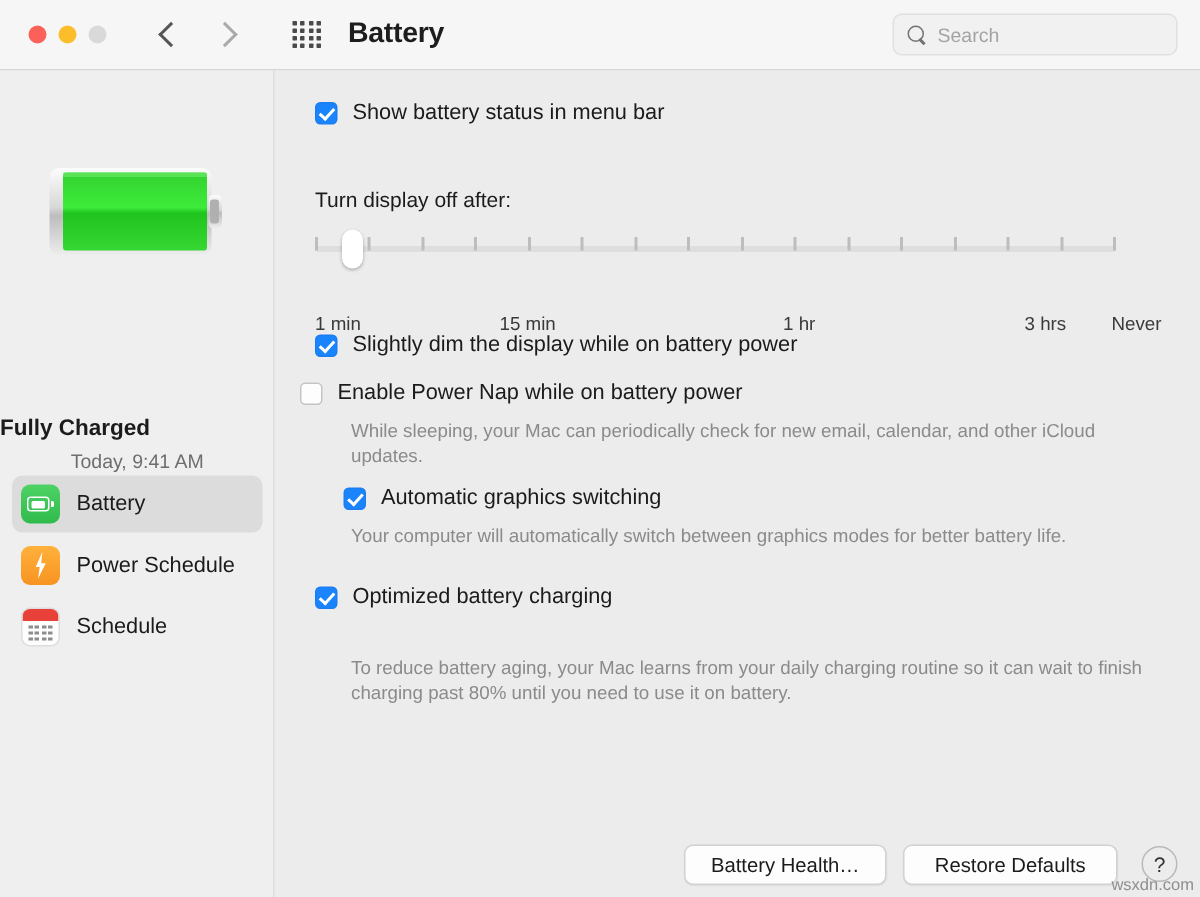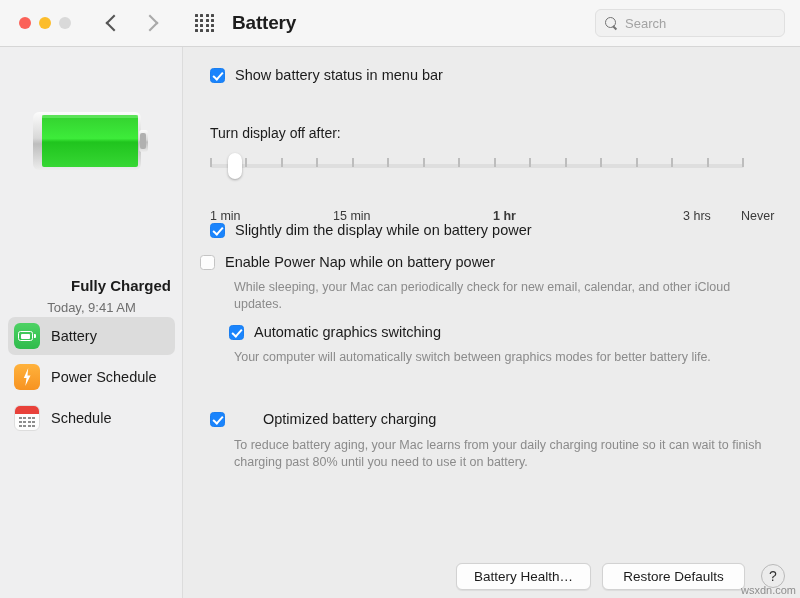--- a/index.html
+++ b/index.html
@@ -63,21 +63,21 @@
 
   
   #sidebar {
     position: absolute; left: 0; top: 47px; width: 183px; height: 551px;
     background: #efeff0; border-right: 1px solid #dcdcdc;
   }
   #batteryArt {
     position: absolute; left: 31px; top: 61px; width: 120px; height: 66px;
   }
   #statusTitle {
-    position: absolute; top: 230px; width: 171px; text-align: right;
+    position: absolute; top: 230px; width: 171px; text-align: left;
     font-size: 15px; font-weight: bold; color: #1b1b1b;
   }
   #statusSub {
     position: absolute; top: 253px; width: 183px; text-align: center;
     font-size: 13px; color: #6e6e6e;
   }
 
   #navlist { position: absolute; top: 270px; left: 8px; width: 167px; }
   .navrow {
     display: flex; align-items: center; height: 38px;
@@ -287,21 +287,21 @@
         <span class="tick" style="left: 355px;"></span>
         <span class="tick" style="left: 390px;"></span>
         <span class="tick" style="left: 426px;"></span>
         <span class="tick" style="left: 461px;"></span>
         <span class="tick" style="left: 497px;"></span>
         <span class="tick" style="left: 532px;"></span>
       </div>
 
     <div class="sliderlabel" style="left:26px;">1 min</div>
     <div class="sliderlabel" style="left:149px;">15 min</div>
-    <div class="sliderlabel" style="left:309px;font-weight:bold;">1 hr</div>
+    <div class="sliderlabel" style="left:338px;">1 hr</div>
     <div class="sliderlabel" style="left:499px;">3 hrs</div>
     <div class="sliderlabel" style="left:557px;">Never</div>
 
     <div class="checkrow" style="left:26px; top:175px;">
       <span class="cb on"></span>
       <span class="cb-label">Slightly dim the display while on battery power</span>
     </div>
 
     <div class="checkrow" style="left:16px; top:207px;">
       <span class="cb off"></span>
@@ -309,21 +309,21 @@
     </div>
     <div class="helptext" style="left:50px; top:232px; width:540px;">While sleeping, your Mac can periodically check for new email, calendar, and other iCloud updates.</div>
 
     <div class="checkrow" style="left:26px; top:277px;padding-left:19px;">
       <span class="cb on"></span>
       <span class="cb-label">Automatic graphics switching</span>
     </div>
     <div class="helptext" style="left:50px; top:302px; width:560px;">Your computer will automatically switch between graphics modes for better battery life.</div>
 
 
-    <div class="checkrow" style="left:26px; top:364px;gap:28px;">
+    <div class="checkrow" style="left:26px; top:343px;">
       <span class="cb on"></span>
       <span class="cb-label">Optimized battery charging</span>
     </div>
     <div class="helptext" style="left:50px; top:390px; width:568px;">To reduce battery aging, your Mac learns from your daily charging routine so it can wait to finish charging past 80% until you need to use it on battery.</div>
 
     <div class="btn" style="left:272px; top:516px; width:135px; height:27px;">Battery Health…</div>
     <div class="btn" style="left:418px; top:516px; width:143px; height:27px;">Restore Defaults</div>
     <div id="helpBtn" style="left:577px; top:517px;">?</div>
   </div>
 

